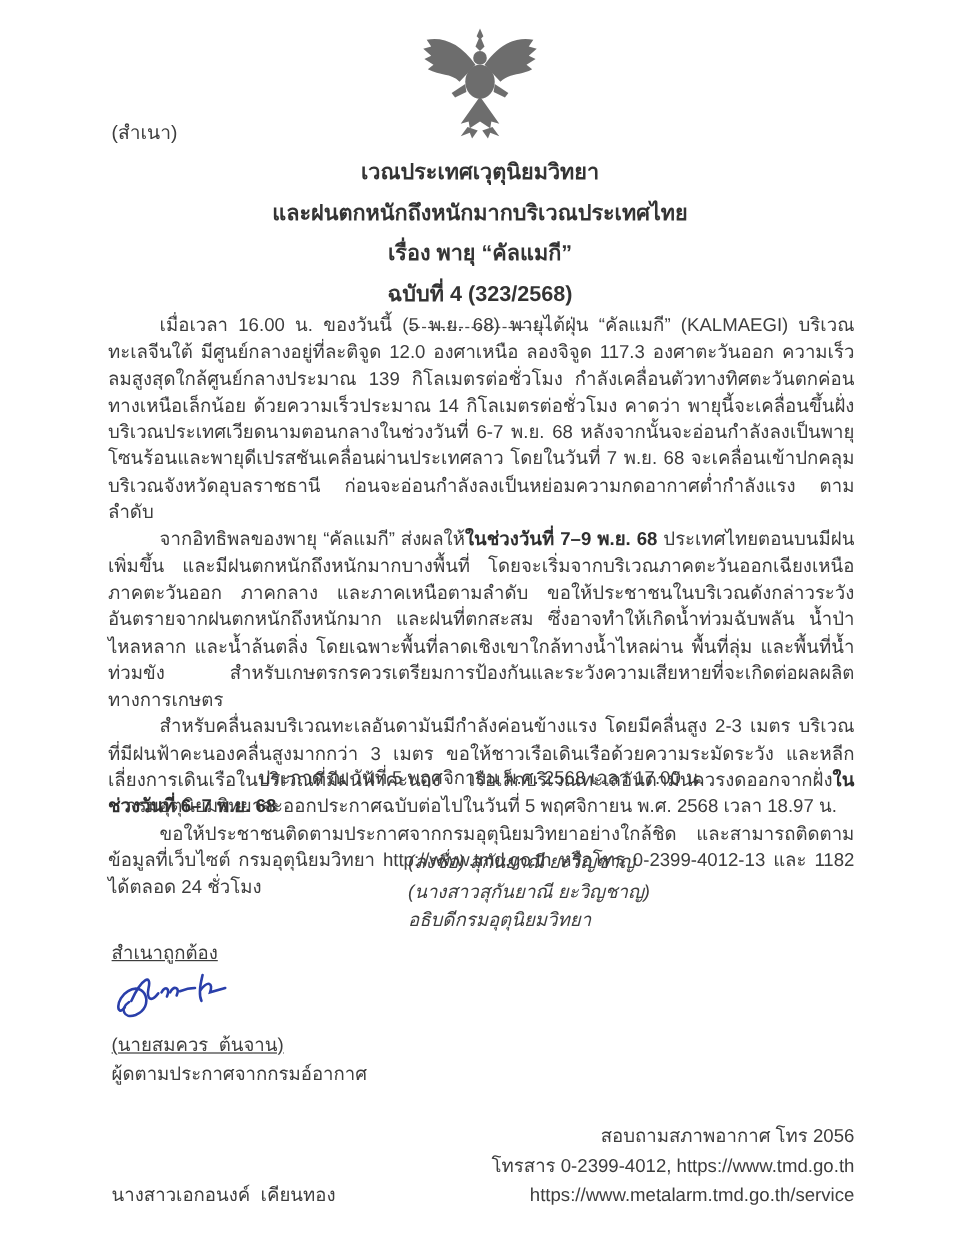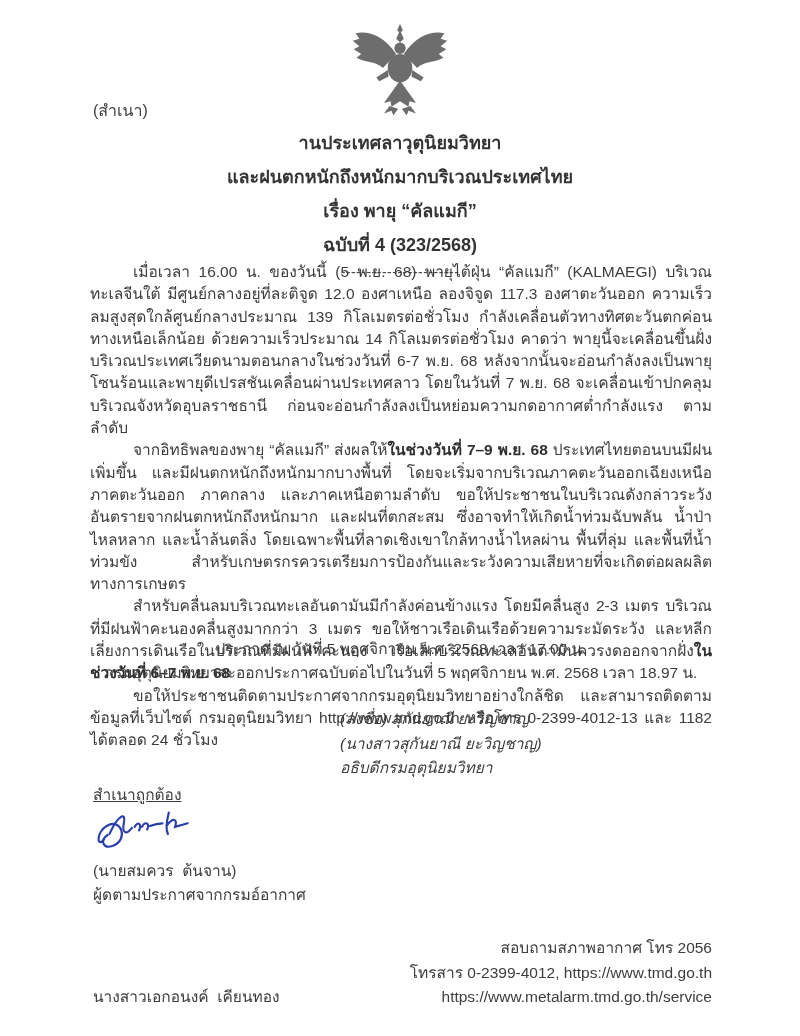--- a/index.html
+++ b/index.html
@@ -13,21 +13,21 @@
   .header .h-line { line-height:34px; }
   .divider { font-weight:normal; font-size:14px; letter-spacing:0.5px; line-height:20px; color:#4a4a4a; }
   .body-text { position:absolute; top:261px; left:90px; width:622px; font-size:15.5px; line-height:22.3px; text-align:justify; }
   .para { margin:0; text-indent:43px; }
   .b { font-weight:bold; color:#2f2f2f;margin-top:40px; }
   .issued { position:absolute; top:637px; left:90px; width:622px; text-align:center; font-size:15.5px; line-height:24px; }
   .signer { position:absolute; top:707px; left:340px; width:310px; text-align:left; font-size:15.5px; line-height:24.5px;font-style:italic; }
   .cert { position:absolute; top:784px; left:93px; font-size:15.5px; }
   .cert-label { line-height:22px;text-decoration:underline; }
   .sig { display:block; margin:1px 0 0 2px; }
-  .cert-name { line-height:24px; margin-top:1px; white-space:pre-wrap; }
+  .cert-name { line-height:24px; margin-top:1px; white-space:pre-wrap;text-decoration:underline; }
   .cert-title { line-height:24px; }
   .footer-left { position:absolute; left:93px; top:936px; font-size:15.5px; line-height:24.5px; white-space:pre-wrap; }
   .footer-right { position:absolute; right:88px; top:936px; text-align:right; font-size:15.5px; line-height:24.5px; }
 </style>
 </head>
 <body>
 
 <div class="page">
 
   <div class="emblem">
@@ -43,21 +43,21 @@
         <path d="M55 61 l-17 24 7 -2 1 6 9 -6 9 6 1 -6 7 2 z"></path>
         <path d="M44 88 l-6 8 8 -3 2 5 5 -7 z"></path>
         <path d="M66 88 l6 8 -8 -3 -2 5 -5 -7 z"></path>
       </g>
     </svg>
   </div>
 
   <div class="copy-label">(สำเนา)</div>
 
   <div class="header">
-    <div class="h-line">านประเทศลาวุตุนิยมวิทยา</div>
+    <div class="h-line">เวณประเทศเวุตุนิยมวิทยา</div>
     <div class="h-line">และฝนตกหนักถึงหนักมากบริเวณประเทศไทย</div>
     <div class="h-line">เรื่อง พายุ “คัลแมกี”</div>
     <div class="h-line">ฉบับที่ 4 (323/2568)</div>
     <div class="divider">-----------------------</div>
   </div>
 
   <div class="body-text">
       <p class="para"><span>เมื่อเวลา 16.00 น. ของวันนี้ (5 พ.ย. 68) พายุไต้ฝุ่น “คัลแมกี” (KALMAEGI) บริเวณทะเลจีนใต้ มีศูนย์กลางอยู่ที่ละติจูด 12.0 องศาเหนือ ลองจิจูด 117.3 องศาตะวันออก ความเร็วลมสูงสุดใกล้ศูนย์กลางประมาณ 139 กิโลเมตรต่อชั่วโมง กำลังเคลื่อนตัวทางทิศตะวันตกค่อนทางเหนือเล็กน้อย ด้วยความเร็วประมาณ 14 กิโลเมตรต่อชั่วโมง คาดว่า พายุนี้จะเคลื่อนขึ้นฝั่งบริเวณประเทศเวียดนามตอนกลางในช่วงวันที่ 6-7 พ.ย. 68 หลังจากนั้นจะอ่อนกำลังลงเป็นพายุโซนร้อนและพายุดีเปรสชันเคลื่อนผ่านประเทศลาว โดยในวันที่ 7 พ.ย. 68 จะเคลื่อนเข้าปกคลุมบริเวณจังหวัดอุบลราชธานี ก่อนจะอ่อนกำลังลงเป็นหย่อมความกดอากาศต่ำกำลังแรง ตามลำดับ</span></p>
       <p class="para"><span>จากอิทธิพลของพายุ “คัลแมกี” ส่งผลให้</span><span class="b">ในช่วงวันที่ 7–9 พ.ย. 68</span><span> ประเทศไทยตอนบนมีฝนเพิ่มขึ้น และมีฝนตกหนักถึงหนักมากบางพื้นที่ โดยจะเริ่มจากบริเวณภาคตะวันออกเฉียงเหนือ ภาคตะวันออก ภาคกลาง และภาคเหนือตามลำดับ ขอให้ประชาชนในบริเวณดังกล่าวระวังอันตรายจากฝนตกหนักถึงหนักมาก และฝนที่ตกสะสม ซึ่งอาจทำให้เกิดน้ำท่วมฉับพลัน น้ำป่าไหลหลาก และน้ำล้นตลิ่ง โดยเฉพาะพื้นที่ลาดเชิงเขาใกล้ทางน้ำไหลผ่าน พื้นที่ลุ่ม และพื้นที่น้ำท่วมขัง สำหรับเกษตรกรควรเตรียมการป้องกันและระวังความเสียหายที่จะเกิดต่อผลผลิตทางการเกษตร</span></p>
       <p class="para"><span>สำหรับคลื่นลมบริเวณทะเลอันดามันมีกำลังค่อนข้างแรง โดยมีคลื่นสูง 2-3 เมตร บริเวณที่มีฝนฟ้าคะนองคลื่นสูงมากกว่า 3 เมตร ขอให้ชาวเรือเดินเรือด้วยความระมัดระวัง และหลีกเลี่ยงการเดินเรือในบริเวณที่มีฝนฟ้าคะนอง เรือเล็กบริเวณทะเลอันดามันควรงดออกจากฝั่ง</span><span class="b">ในช่วงวันที่ 6–7 พ.ย. 68</span></p>

